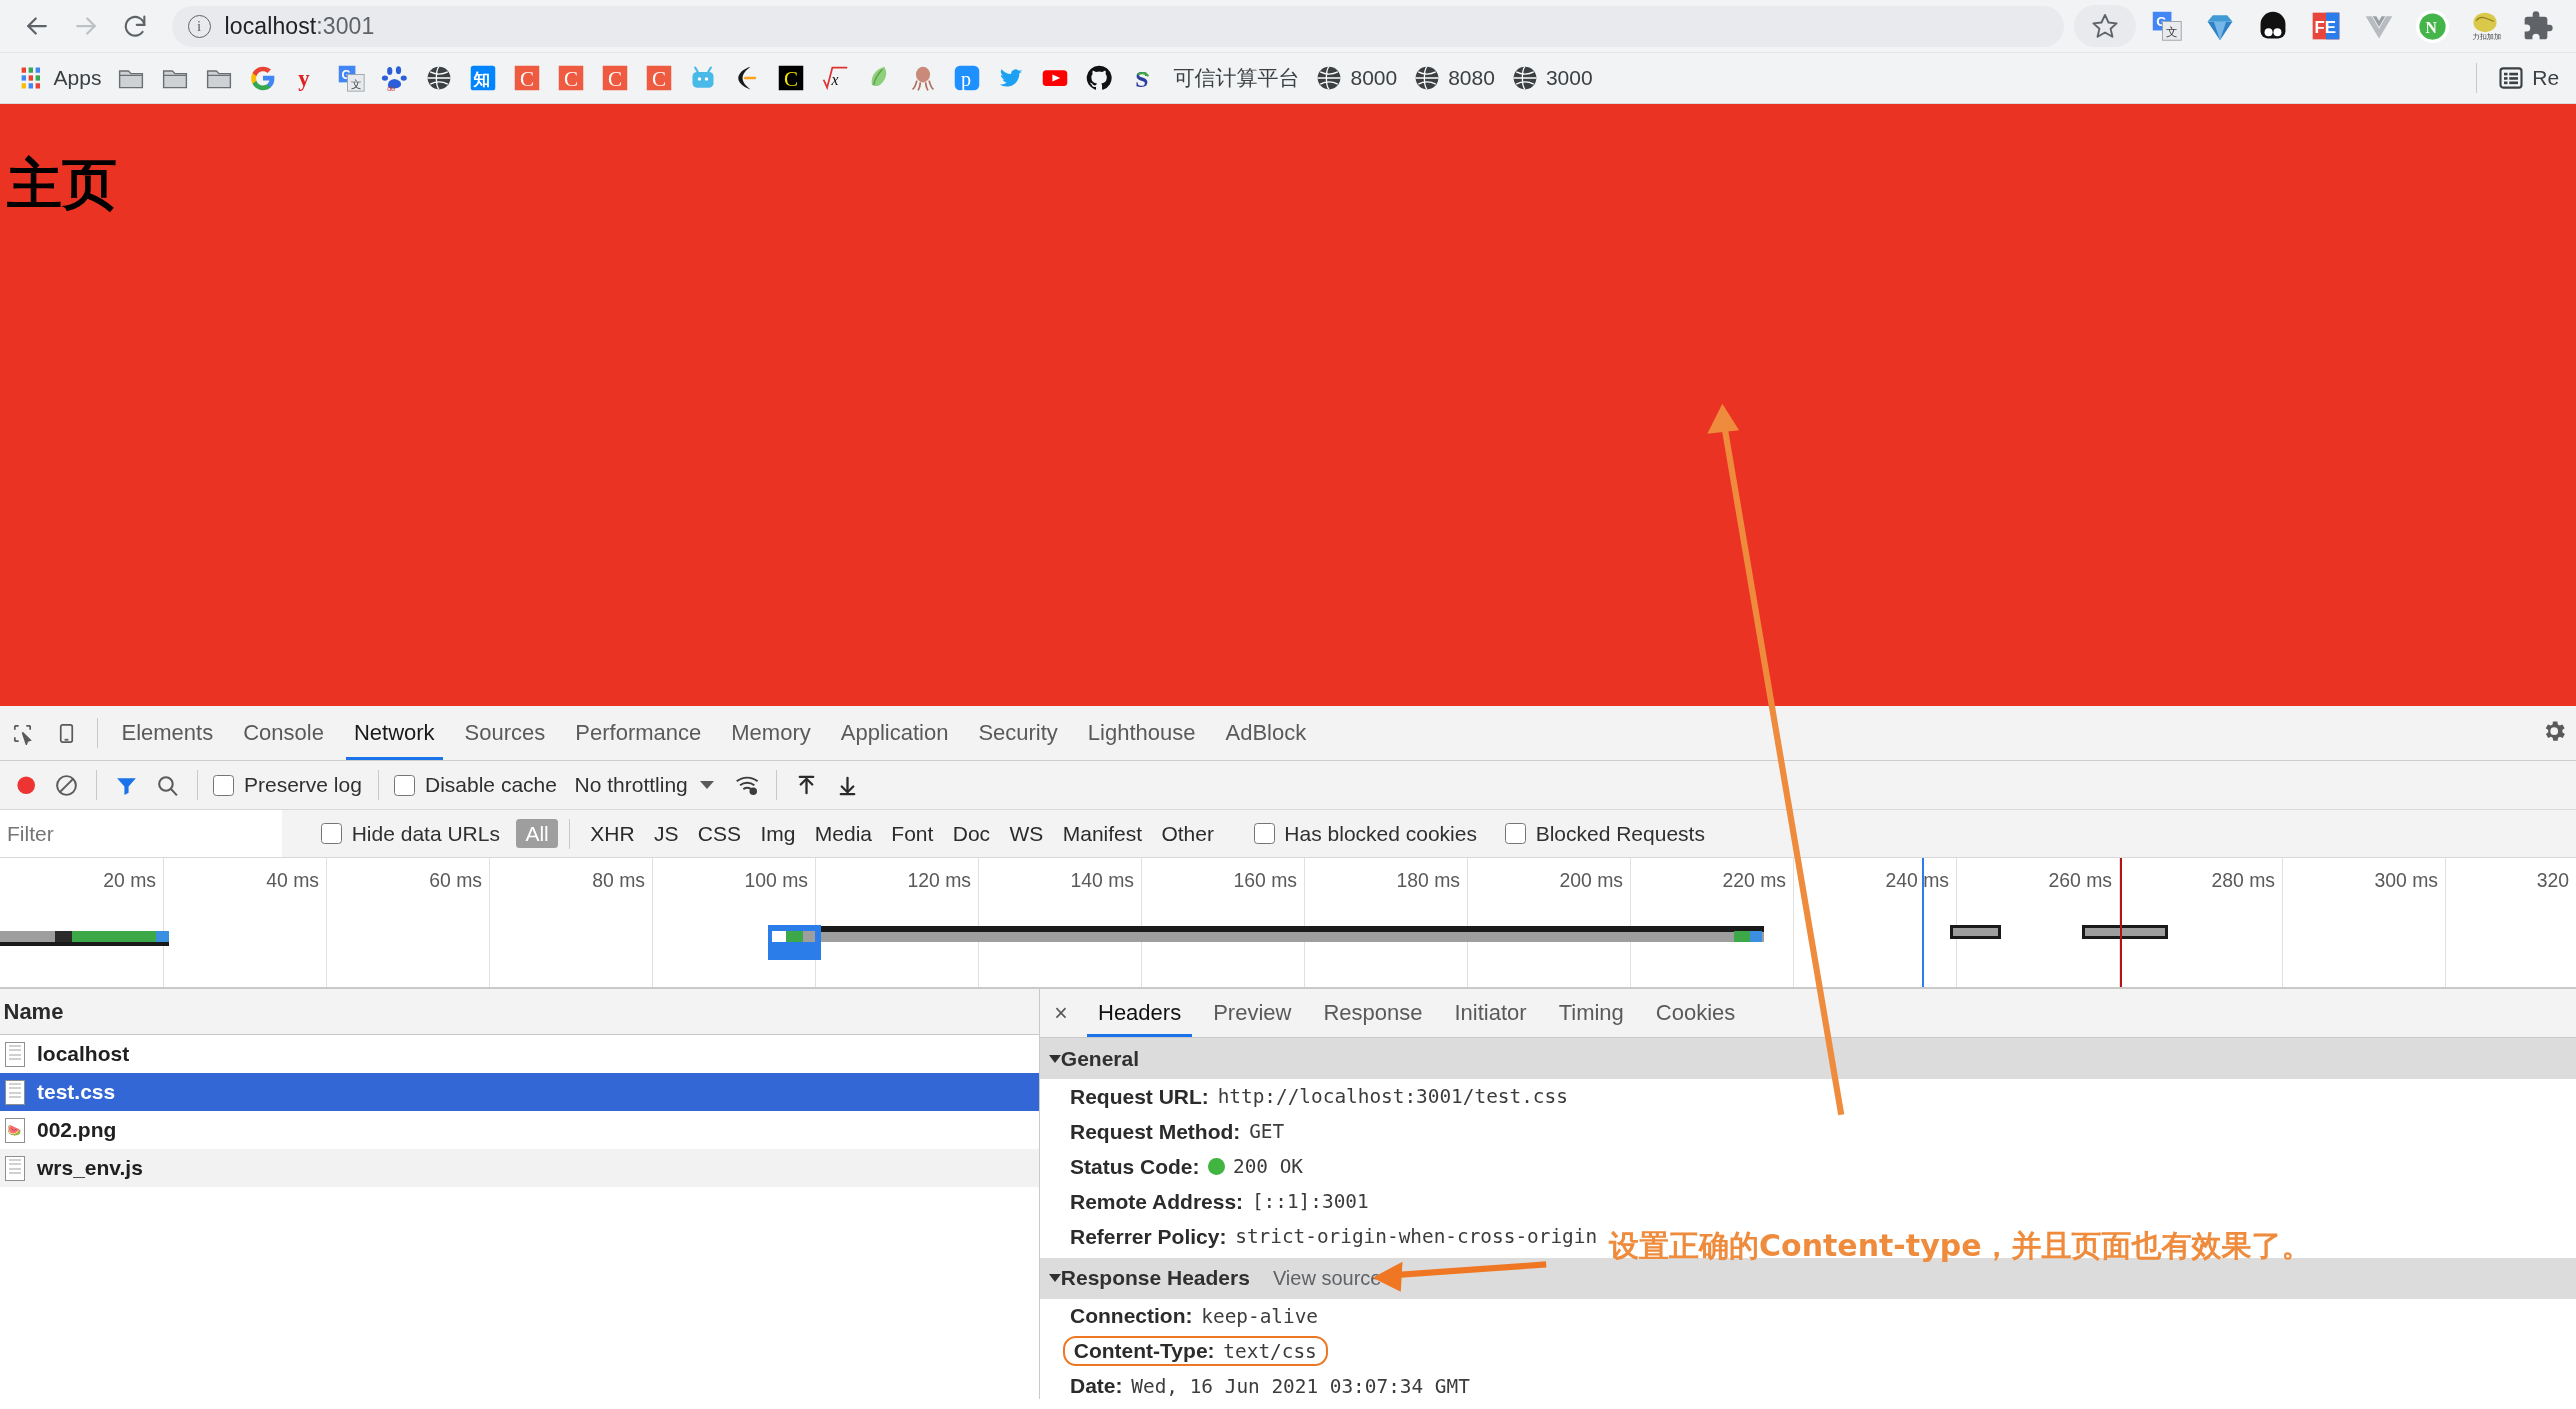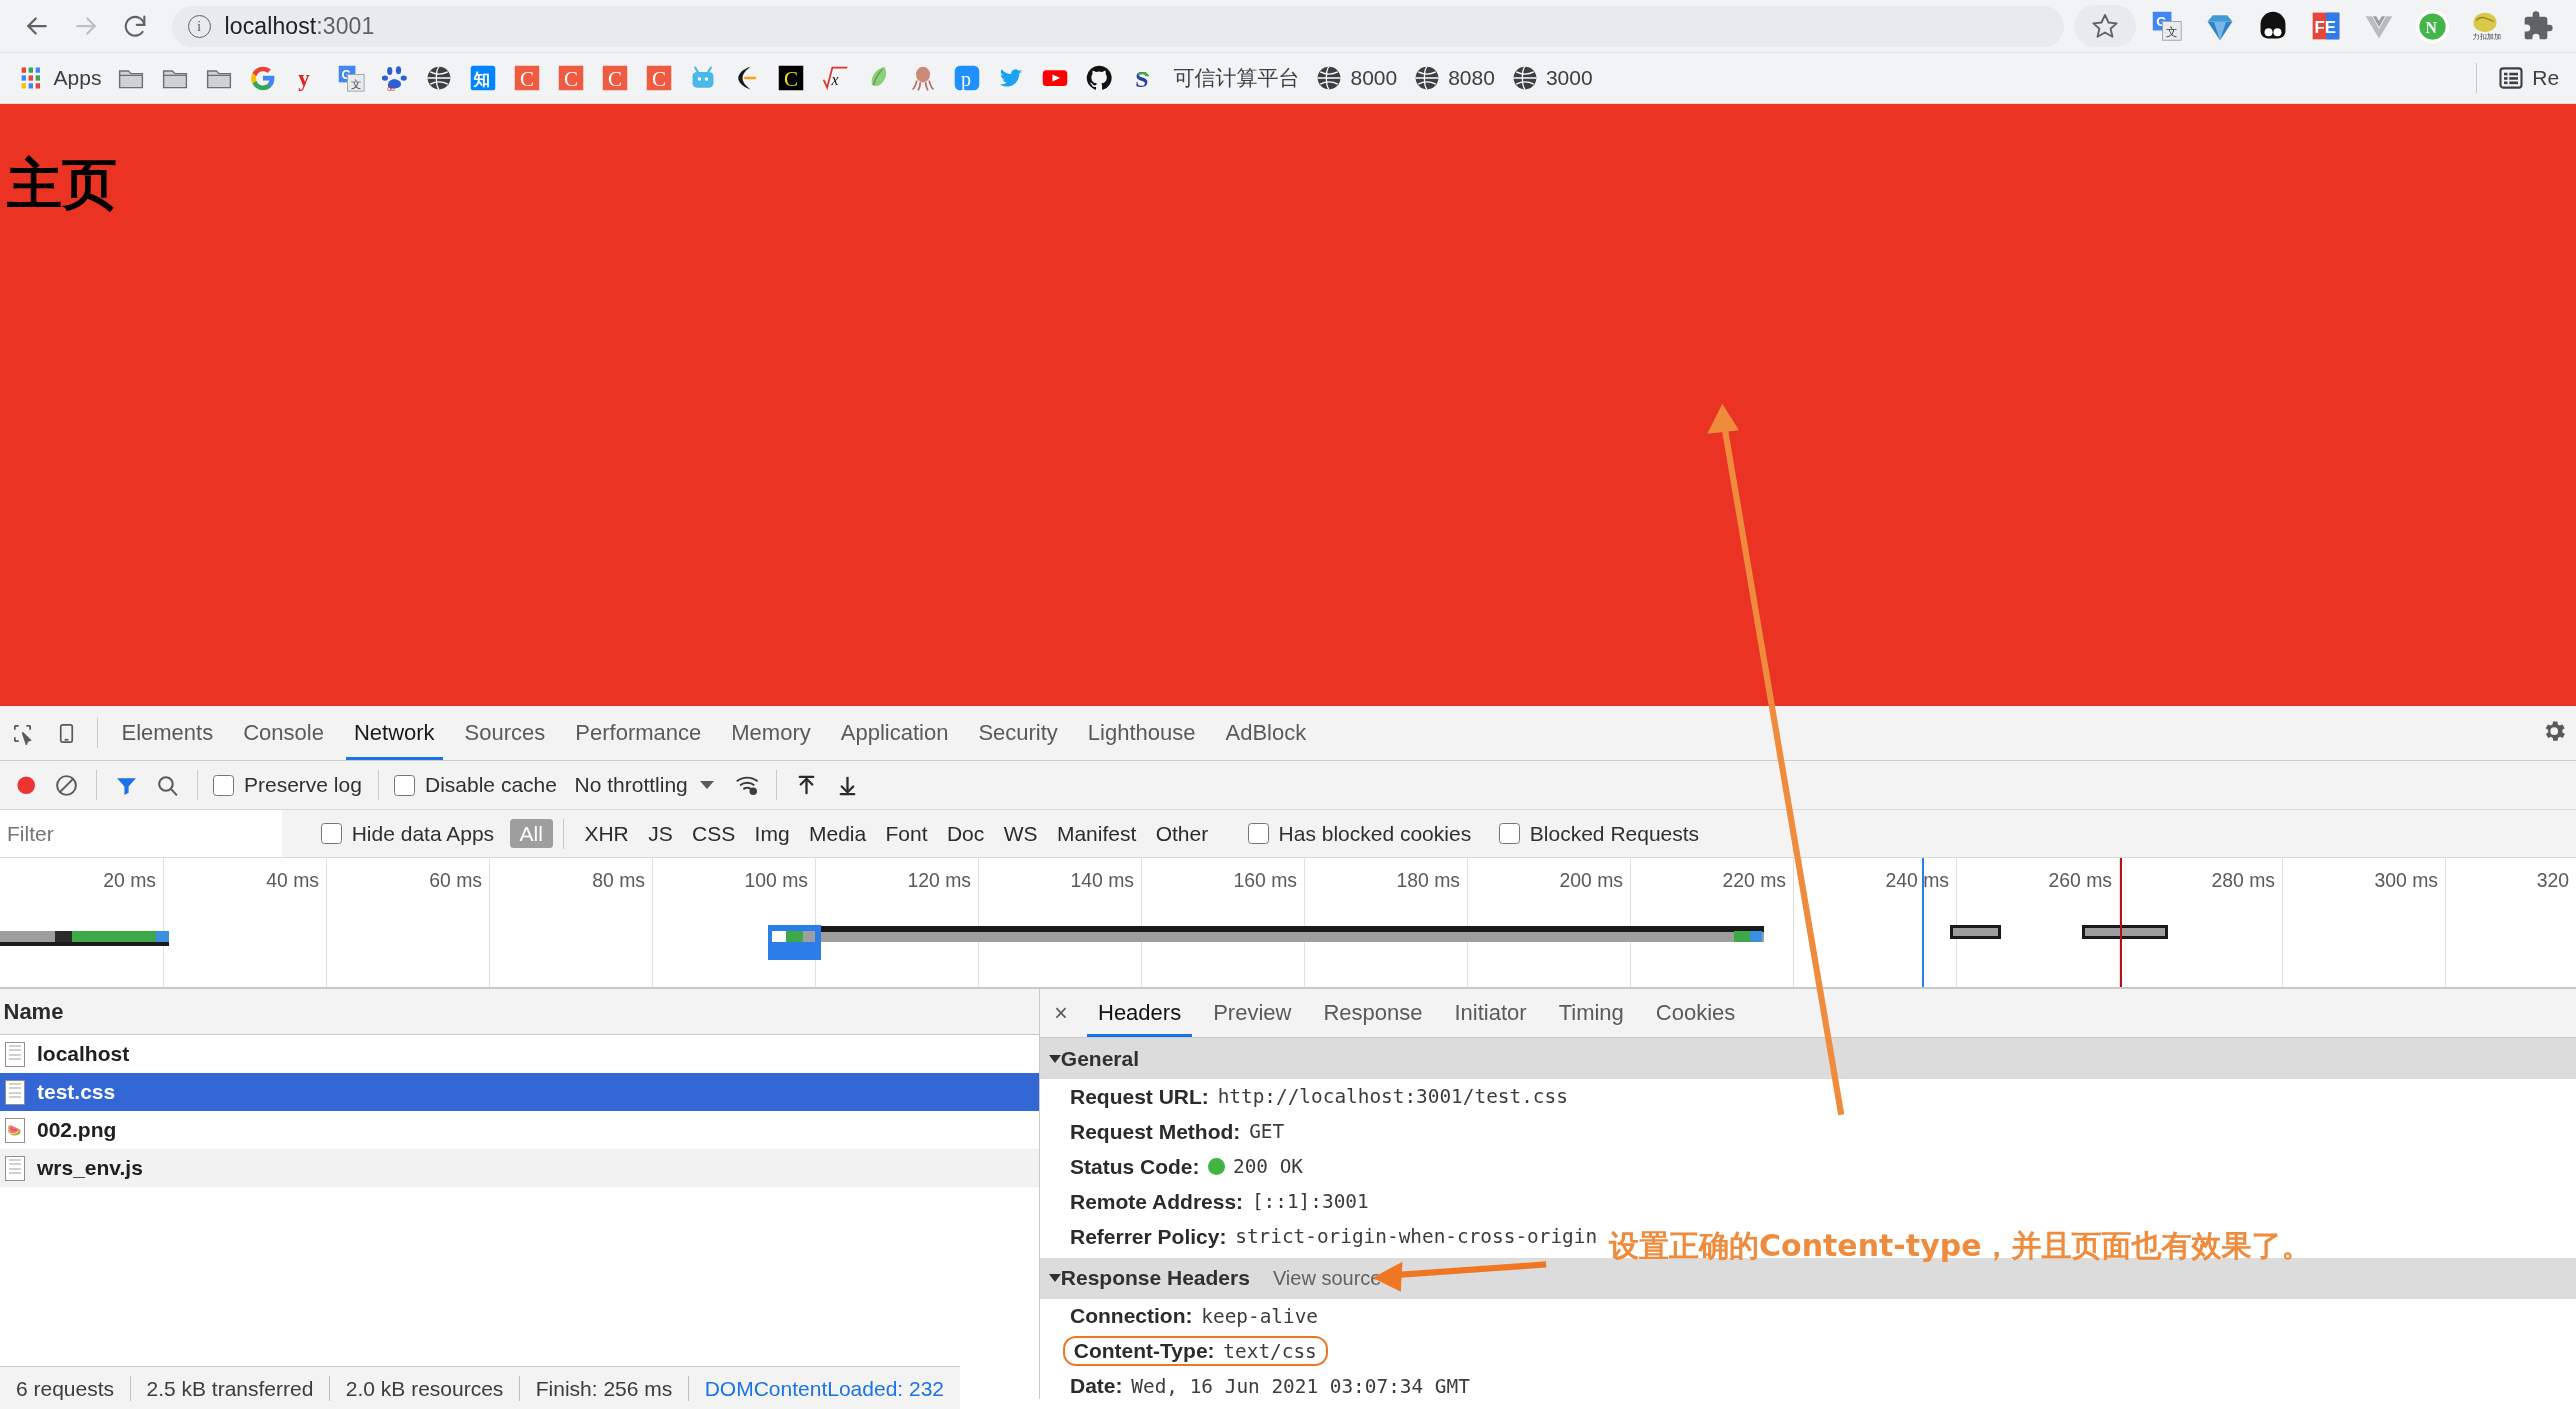--- a/index.html
+++ b/index.html
@@ -563,21 +563,21 @@
           <polyline points="6 13 12 19 18 13"></polyline>
           <line x1="5" y1="21" x2="19" y2="21"></line>
         </svg>
     </div>
   </div>
 
   <div class="filter-row">
     <input class="filter-input" placeholder="Filter" style="">
     <div class="tb-check" style="margin-left:32px">
       <span class="cbox"></span>
-      <span class="tb-label">Hide data Apps</span>
+      <span class="tb-label">Hide data URLs</span>
     </div>
     <div class="filter-items" style="padding-left:8.8px">
       <span class="ftype sel">All</span>
       <span class="tb-sep" style="margin:0 10.6px"></span>
       <span class="ftype">XHR</span>
       <span class="ftype">JS</span>
       <span class="ftype">CSS</span>
       <span class="ftype">Img</span>
       <span class="ftype">Media</span>
       <span class="ftype">Font</span>
@@ -737,31 +737,20 @@
         </div>
         <div class="hrow">
           <span class="hk">Date:</span>
           <span class="hv">Wed, 16 Jun 2021 03:07:34 GMT</span>
         </div>
 
       </div>
     </div>
   </div>
 
-  <div class="statusbar">
-    <span class="sb-item">6 requests</span>
-    <span class="sb-sep"></span>
-    <span class="sb-item">2.5 kB transferred</span>
-    <span class="sb-sep"></span>
-    <span class="sb-item">2.0 kB resources</span>
-    <span class="sb-sep"></span>
-    <span class="sb-item">Finish: 256 ms</span>
-    <span class="sb-sep"></span>
-    <span class="sb-item blue">DOMContentLoaded: 232</span>
-  </div>
 </div>
 
 <div class="anno">
   <svg width="2576" height="1410" style="position:absolute;top:0;left:0" viewBox="0 0 2924 1600">
 
     <line x1="2090" y1="1265" x2="1955" y2="470" stroke="#ef8b3c" stroke-width="7"></line>
     <polygon points="1955,458 1938,492 1974,488" fill="#ef8b3c"></polygon>
 
     <line x1="1755" y1="1435" x2="1570" y2="1448" stroke="#ef7723" stroke-width="7"></line>
     <polygon points="1558,1450 1592,1432 1590,1466" fill="#ef7723"></polygon>

